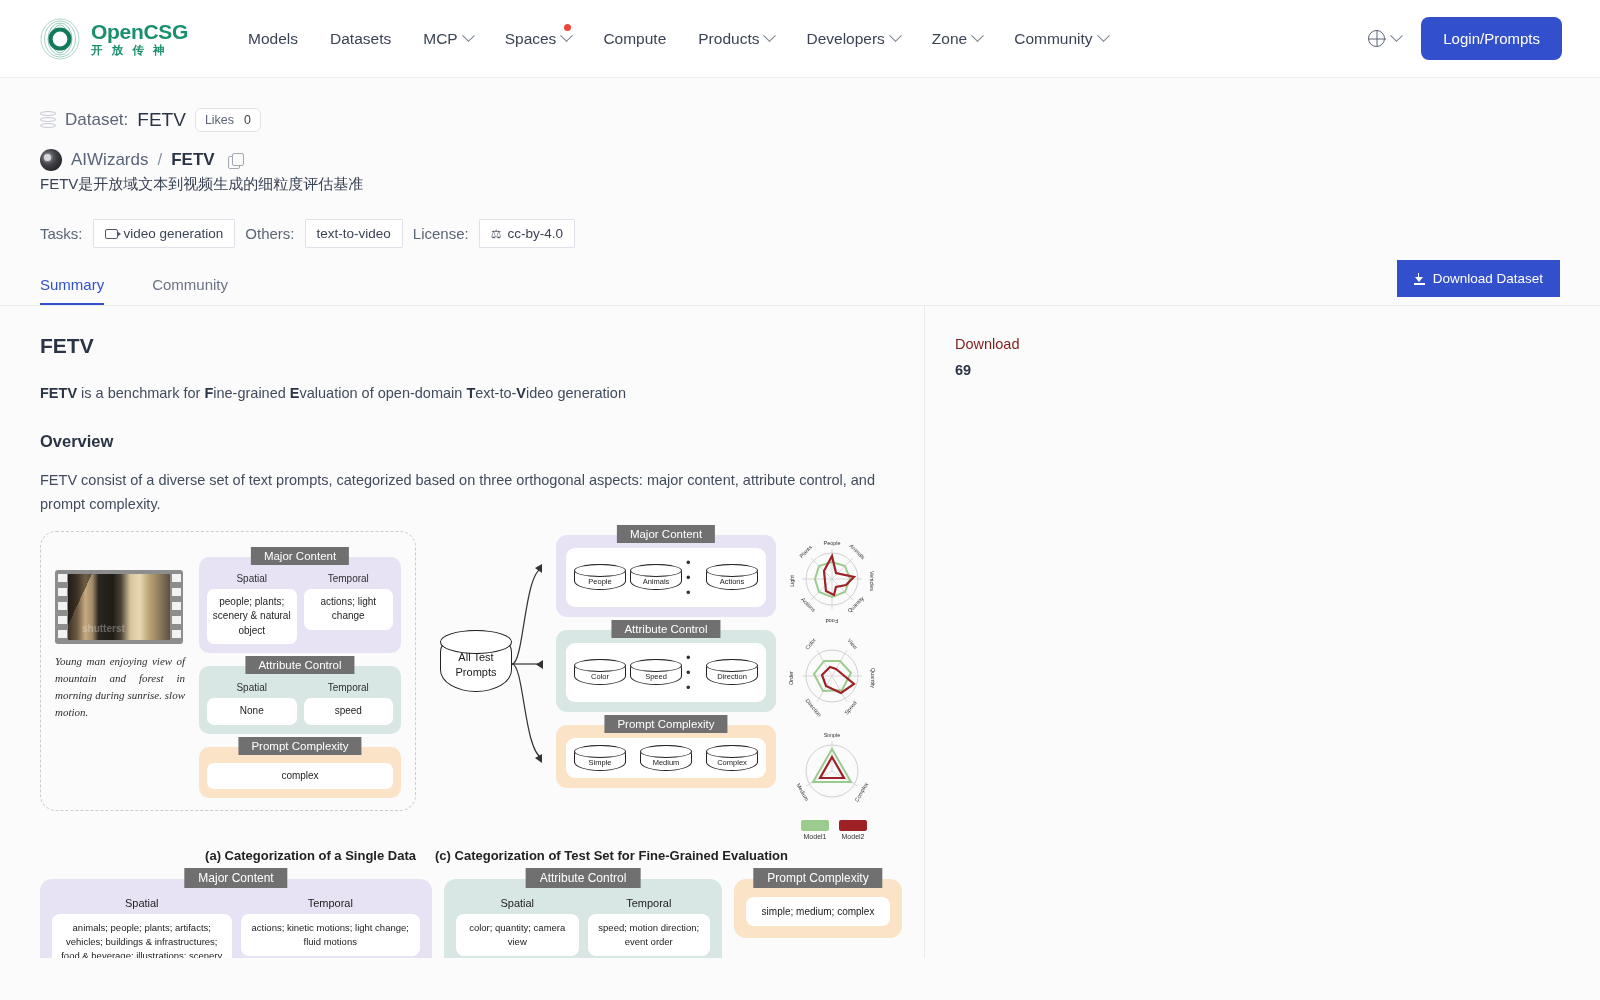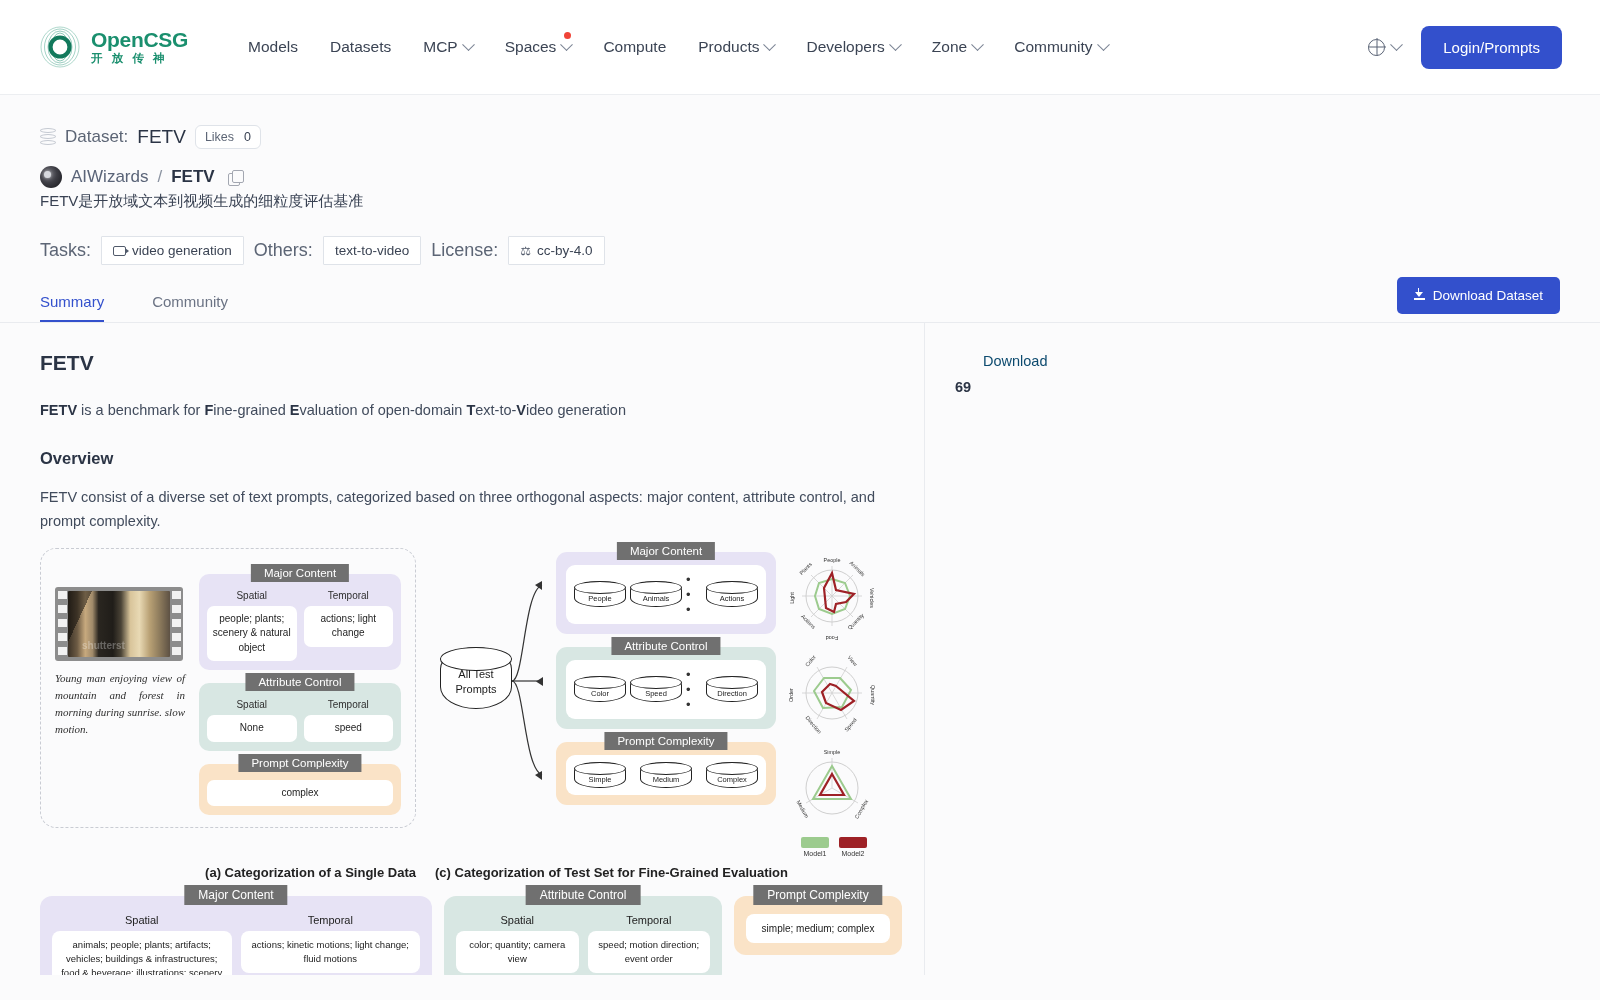--- a/index.html
+++ b/index.html
@@ -6,21 +6,21 @@
   html, body {
     width: 1600px; height: 1000px;
     font-family: "Liberation Sans", sans-serif;
     background: #fbfbfc;
     color: #364152;
     overflow: hidden;
   }
 
   
   .navbar {
-    height: 95px;
+    height: 78px;
     background: #ffffff;
     border-bottom: 1px solid #eceef1;
     display: flex;
     align-items: center;
     padding: 0 38px;
     position: relative;
   }
   .brand { display: flex; align-items: center; gap: 9px; margin-right: 44px; }
   .brand-mark { width: 44px; height: 44px; position: relative; flex: none; }
   .brand-text { line-height: 1; }
@@ -108,21 +108,21 @@
     border: 1.3px solid #6a7180; border-radius: 2px;
   }
   .copy-icon::after {
     content: ''; position: absolute; left: 4px; top: 0; width: 10px; height: 11px;
     border: 1.3px solid #6a7180; border-radius: 2px; background: #fbfbfc;
   }
 
   .ds-desc { margin-top: 4px; font-size: 15px; color: #394253; }
 
   .ds-meta { display: flex; align-items: center; gap: 10px; margin-top: 25px; }
-  .meta-label { font-size: 18px; color: #5c6575; }
+  .meta-label { font-size: 15px; color: #5c6575; }
   .tag-chip {
     display: inline-flex; align-items: center; gap: 6px;
     border: 1px solid #dfe3e9; border-radius: 1px; padding: 6px 11px;
     font-size: 13.5px; color: #3b4454; background: #fff; cursor: pointer;
   }
   .vid-icon {
     width: 13px; height: 10px; border: 1.3px solid #4a5costmp; flex: none;
     border: 1.3px solid #515a6b; border-radius: 2px; position: relative;
   }
   .vid-icon::after {
@@ -138,23 +138,23 @@
     display: flex; align-items: flex-end; gap: 48px;
     position: relative;
   }
   .tab {
     font-size: 15px; padding-bottom: 10px; cursor: pointer; color: #6b7policies;
     color: #6b7384; border-bottom: 2.5px solid transparent;
   }
   .tab.active { color: #3350cc; border-bottom-color: #3350cc; font-weight: 500; }
   .dl-btn {
     position: absolute; right: 40px; bottom: 8px;
-    background: #3350cc; color: #fff; border: none; border-radius: 5px;
+    background: #3350cc; color: #fff; border: none; border-radius: 0;
     padding: 11px 17px; font-size: 13.5px; cursor: pointer;
-    display: flex; gap: 8px;
+    display: flex; align-items: center; gap: 8px;
     font-family: "Liberation Sans", sans-serif;
   }
   .dl-arrow { width: 11px; height: 12px; position: relative; flex: none; }
   .dl-arrow::before {
     content: ''; position: absolute; left: 4px; top: 0; width: 1.6px; height: 6px; background: #fff;
   }
   .dl-arrow::after {
     content: ''; position: absolute; left: 1px; top: 4px;
     border-left: 4px solid transparent; border-right: 4px solid transparent;
     border-top: 5px solid #fff;
@@ -166,21 +166,21 @@
   
   .content { display: flex; height: 652px; }
   .main-col { width: 924px; padding: 28px 40px 0 40px; overflow: hidden; }
   .side-col { flex: 1; border-left: 1px solid #e9ebef; padding: 30px 0 0 30px; }
 
   h1.doc-title { font-size: 21px; color: #2b3445; font-weight: bold; margin-bottom: 24px; }
   h2.doc-h2 { font-size: 16.5px; color: #2b3445; font-weight: bold; margin: 26px 0 18px 0; }
   p.doc-p { font-size: 14.5px; line-height: 1.65; color: #414b5c; }
   p.doc-p b { color: #2b3445; }
 
-  .side-title { font-size: 14.5px; color: #0c4a6e; margin-left: 28px; }
+  .side-title { font-size: 14.5px; color: #7f1d1d; }
   .side-value { font-size: 14.5px; color: #2b3445; font-weight: bold; margin-top: 10px; }
 
   
   .figure { margin-top: 14px; position: relative; width: 870px; }
   .fig-top { display: flex; gap: 0; align-items: flex-start; }
 
   
   .panel-a {
     width: 376px; border: 1.5px dashed #c9ccd3; border-radius: 16px;
     padding: 12px 14px; display: flex; gap: 8px; min-height: 240px;

